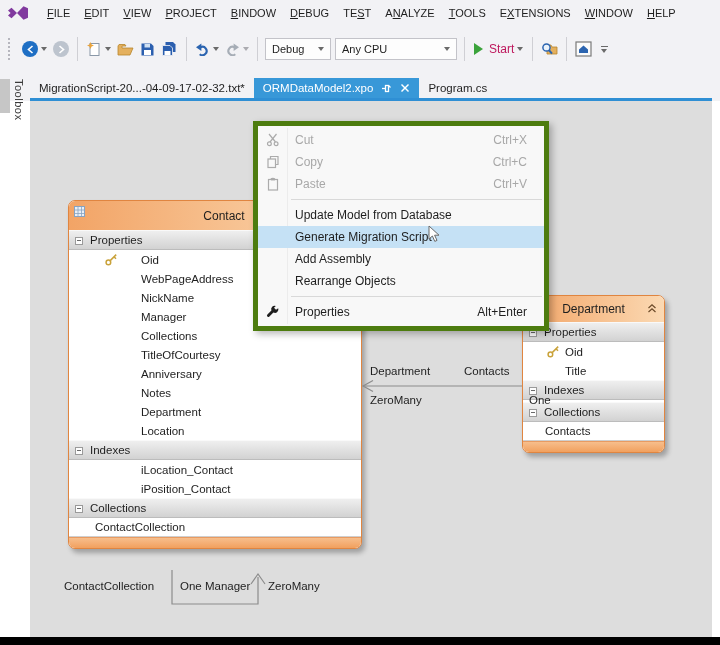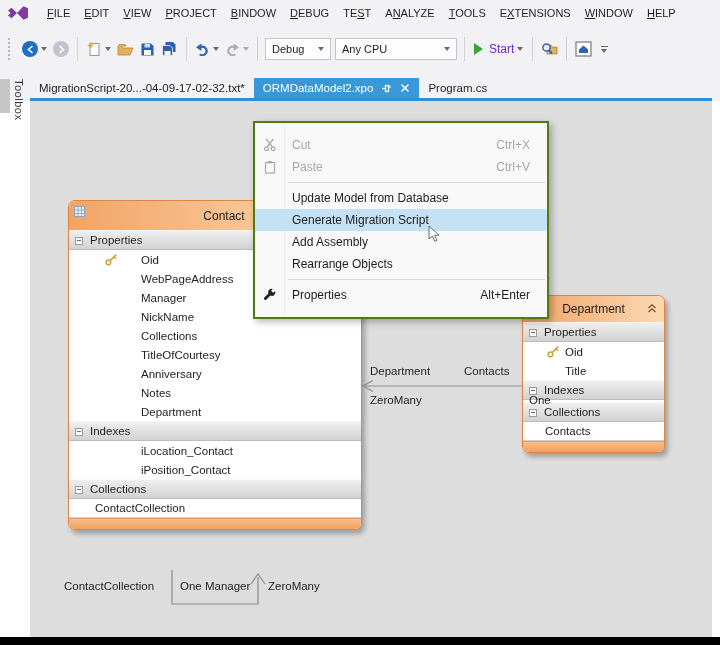--- a/index.html
+++ b/index.html
@@ -17,21 +17,21 @@
   .toolbar { height:46px; background:#F2F2F5; display:flex; align-items:center; padding-left:8px; }
   .grip { width:5px; height:22px; border-left:2px dotted #B6B6BE; margin-right:6px; }
   .tbtn { height:24px; display:flex; align-items:center; padding:0 3px; }
   .caret { width:0; height:0; border-left:3px solid transparent; border-right:3px solid transparent; border-top:4px solid #6A6A6A; margin-left:3px; }
   .caret.dis { border-top-color:#ABABB0; }
   .sep { width:1px; height:24px; background:#CFCFD4; margin:0 5px; flex:0 0 auto; }
   .vs-select { height:22px; background:#FDFDFD; border:1px solid #C3C3C9; display:flex; align-items:center; font-size:11px; color:#1E1E1E; padding:0 6px; margin:0 2px; }
   .vs-select .caret { margin-left:auto; }
   .start-btn { display:flex; align-items:center; height:24px; padding:0 4px; }
   .play-tri { width:0; height:0; border-top:6px solid transparent; border-bottom:6px solid transparent; border-left:9px solid #3BA33B; margin-right:6px; }
-  .start-label { font-size:12px; color:#6d28d9; }
+  .start-label { font-size:12px; color:#be185d; }
   .circle-btn { width:16px; height:16px; border-radius:50%; display:flex; align-items:center; justify-content:center; }
   .overflow-btn { display:flex; flex-direction:column; gap:2px; margin-left:6px; }
   .overflow-btn i { display:block; width:7px; height:1px; background:#6A6A6A; }
   .overflow-btn .caret { margin:0; }
 
   
   .tabbar { height:29px; background:#F2F2F5; position:relative; display:flex; align-items:flex-start; padding-left:30px; }
   .tabbar .tab { height:20px; margin-top:6px; display:flex; align-items:center; font-size:11.5px; color:#1E1E1E; padding:0 9px; white-space:nowrap; cursor:default; }
   .tabbar .tab.active { background:#3898D8; color:#fff; }
   .tab .tab-ic { margin-left:8px; display:flex; align-items:center; }
@@ -63,21 +63,21 @@
   .contact .row .key-ic { left:36px; top:3px; }
   .department .row .key-ic { left:24px; top:3px; }
   .row.coll { border-bottom:1px solid #CFCFCF; }
   .contact .row.coll { padding-left:26px; }
   .department .row.coll { padding-left:22px; }
   .white-gap { height:2px; background:#fff; }
   .entity-footer { height:11px; background:linear-gradient(#F8C violett,#F1A05E); }
   .entity-footer { background:linear-gradient(#F7BE8C,#F1A05E); border-top:1px solid #E89B62; }
 
   
-  .ctx { position:absolute; left:253px; top:20px; width:296px; background:#F8F8F8; border:2px solid #4d7c0f; box-shadow:3px 3px 7px rgba(0,0,0,0.28); padding:11px 0; z-index:10; }
+  .ctx { position:absolute; left:253px; top:20px; width:296px; background:#F8F8F8; border:5px solid #4d7c0f; box-shadow:3px 3px 7px rgba(0,0,0,0.28); padding:3px 0; z-index:10; }
   .ctx::before { content:""; position:absolute; left:29px; top:2px; bottom:2px; width:1px; background:#ECECEC; }
   .ctx-item { height:22px; display:flex; align-items:center; font-size:12px; color:#1E1E1E; position:relative; padding:0 17px 0 37px; cursor:default; }
   .ctx-item .shortcut { margin-left:auto; }
   .ctx-item.disabled { color:#A8A8A8; }
   .ctx-item.highlighted { background:#C5E1F5; }
   .ctx-sep { height:1px; background:#D9D9D9; margin:4px 2px 4px 33px; }
   .ctx-ic { position:absolute; left:8px; top:4px; }
 
   .cursor { position:absolute; z-index:20; }
 
@@ -275,39 +275,42 @@
               <circle cx="3.4" cy="9.4" r="2.3"></circle>
               <path d="M5.2 7.6 L11.2 1.6 M9 3.8 L11 5.8"></path>
             </g>
         </svg>
         <span>Oid</span>
       </div>
       <div class="row prop">
           <span>WebPageAddress</span>
         </div>
       <div class="row prop">
+          <span>NickName</span>
+        </div>
+      <div class="row prop">
           <span>Manager</span>
         </div>
       <div class="row prop">
-          <span>NickName</span>
-        </div>
-      <div class="row prop">
           <span>Collections</span>
         </div>
       <div class="row prop">
           <span>TitleOfCourtesy</span>
         </div>
       <div class="row prop">
           <span>Anniversary</span>
         </div>
       <div class="row prop">
           <span>Notes</span>
         </div>
       <div class="row prop">
           <span>Department</span>
+        </div>
+      <div class="row prop">
+          <span>Location</span>
         </div>
       <div class="section-hdr">
         <span class="collapse-box"></span>
         <span>Indexes</span>
       </div>
       <div class="row idx">
           <span>iLocation_Contact</span>
         </div>
       <div class="row idx">
           <span>iPosition_Contact</span>
@@ -369,20 +372,30 @@
               <circle cx="3.4" cy="10.8" r="1.9"></circle>
               <circle cx="10.1" cy="10.8" r="1.9"></circle>
             </g>
         </svg>
         <span>Cut</span>
         <span class="shortcut">Ctrl+X</span>
       </div>
       <div class="ctx-item disabled">
         <svg class="ctx-ic" width="14" height="14" viewBox="0 0 14 14">
           <g stroke="#ABABAB" stroke-width="1.2" fill="none">
+              <rect x="2" y="4" width="7.5" height="8.5"></rect>
+              <path d="M4.5 4 V1.5 H12 V9.5 H9.5"></path>
+            </g>
+        </svg>
+        <span>Copy</span>
+        <span class="shortcut">Ctrl+C</span>
+      </div>
+      <div class="ctx-item disabled">
+        <svg class="ctx-ic" width="14" height="14" viewBox="0 0 14 14">
+          <g stroke="#ABABAB" stroke-width="1.2" fill="none">
               <rect x="2.5" y="2.5" width="9" height="10.5"></rect>
               <path d="M5 2.5 C5 1 9 1 9 2.5"></path>
               <line x1="5" y1="2.8" x2="9" y2="2.8"></line>
             </g>
         </svg>
         <span>Paste</span>
         <span class="shortcut">Ctrl+V</span>
       </div>
       <div class="ctx-sep"></div>
       <div class="ctx-item">

